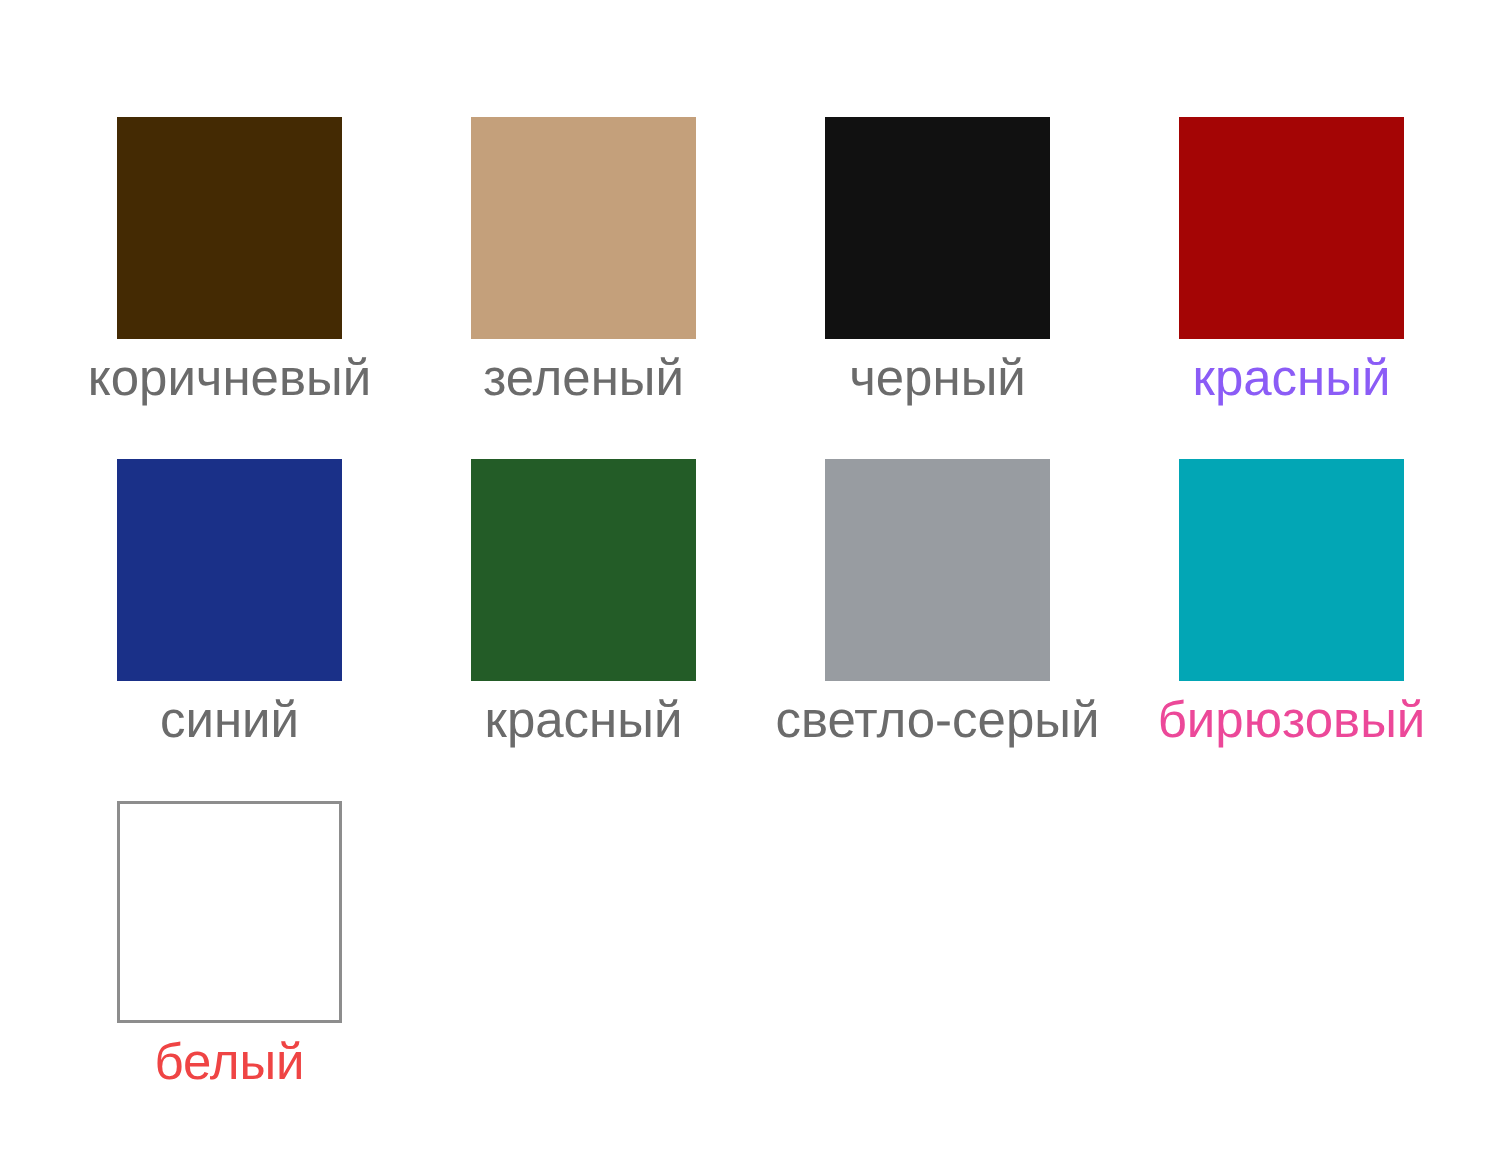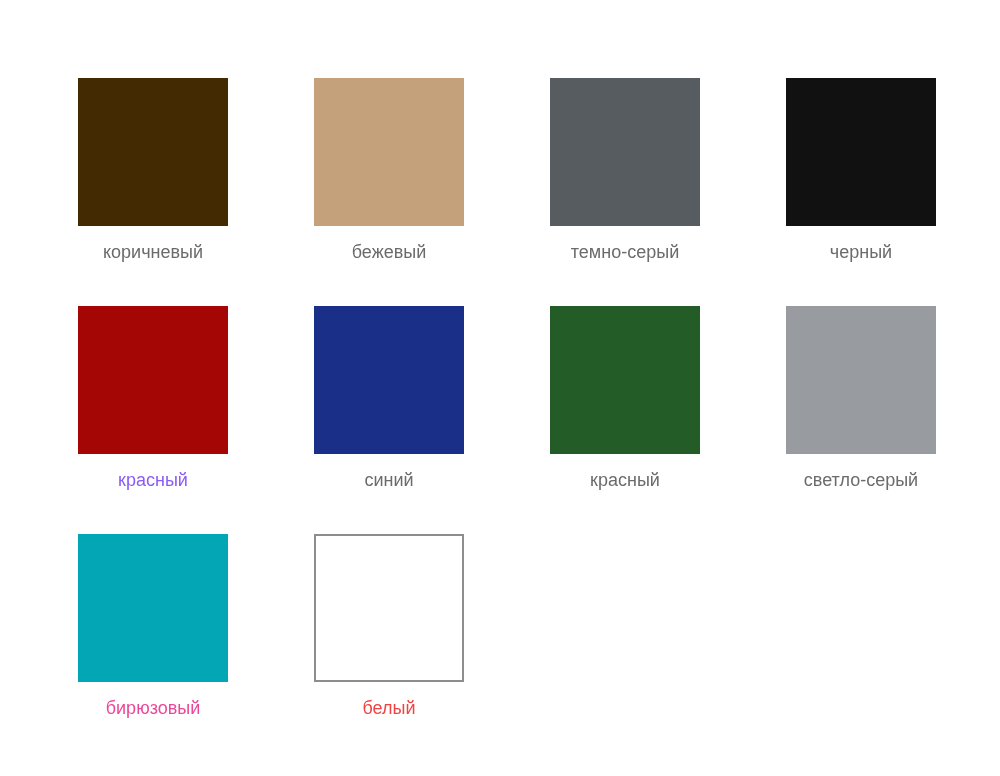--- a/index.html
+++ b/index.html
@@ -51,44 +51,40 @@
   .swatch-chip.bordered {
     border: 2px solid #8d8d8d;
   }
 
   .swatch-label {
     position: absolute;
     left: 50%;
     transform: translateX(-50%);
     top: 158px;
     white-space: nowrap;
-    font-size: 18px;
+    font-size: 34px;
     line-height: 32px;
     color: #6b6b6b;
     font-family: "Liberation Sans", "DejaVu Sans", sans-serif;
     font-weight: 400;
     letter-spacing: 0px;
   }
 </style>
 </head>
 <body style="background: rgb(255, 255, 255);">
 
 <div id="palette">
   <div class="swatch-grid">
       <div class="swatch-cell">
         <div class="swatch-chip" style="background-color: rgb(68, 42, 3);"></div>
         <div class="swatch-label" style="color: rgb(107, 107, 107);">коричневый</div>
       </div>
       <div class="swatch-cell">
         <div class="swatch-chip" style="background-color: rgb(196, 160, 123);"></div>
-        <div class="swatch-label" style="color: rgb(107, 107, 107);">бежевый</div>
-      </div>
-      <div class="swatch-cell">
-        <div class="swatch-chip" style="background-color: rgb(87, 92, 96);"></div>
-        <div class="swatch-label" style="color: rgb(107, 107, 107);">темно-серый</div>
+        <div class="swatch-label" style="color: rgb(107, 107, 107);">зеленый</div>
       </div>
       <div class="swatch-cell">
         <div class="swatch-chip" style="background-color: rgb(17, 17, 17);"></div>
         <div class="swatch-label" style="color: rgb(107, 107, 107); text-align: center;">черный</div>
       </div>
       <div class="swatch-cell">
         <div class="swatch-chip" style="background-color: rgb(164, 5, 5);"></div>
         <div class="swatch-label" style="color: #8b5cf6;">красный</div>
       </div>
       <div class="swatch-cell">

